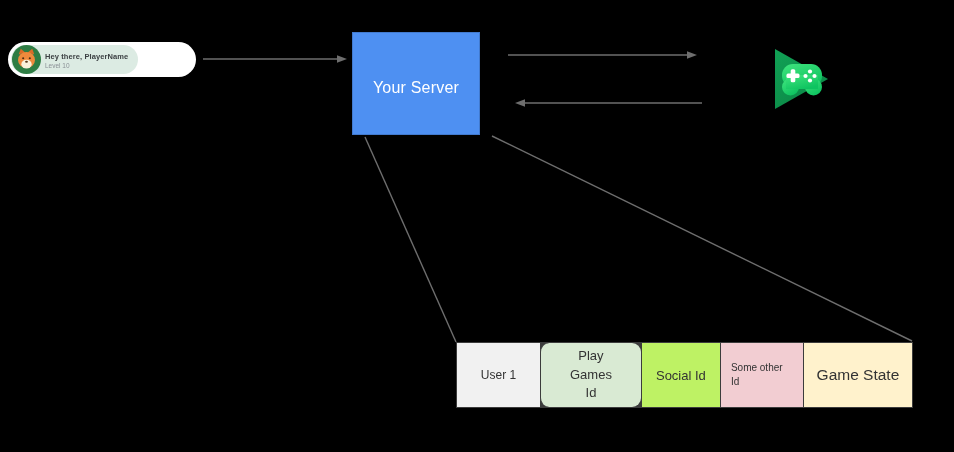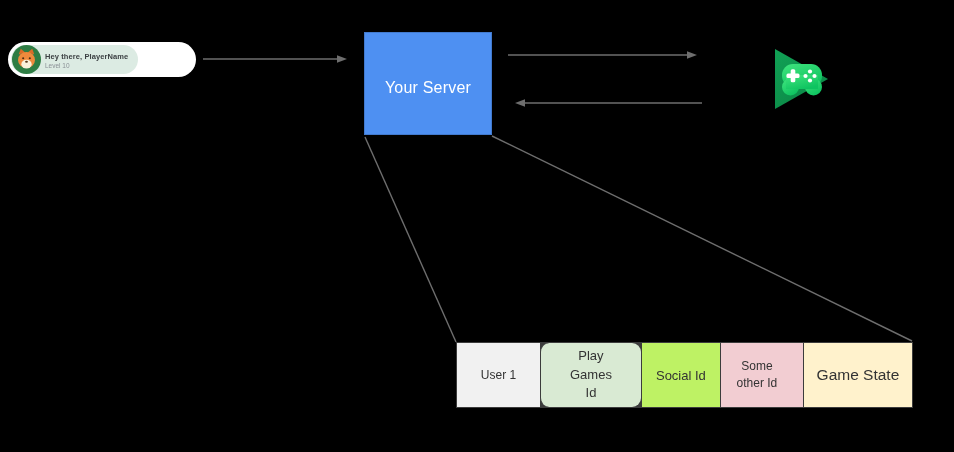--- a/index.html
+++ b/index.html
@@ -13,39 +13,39 @@
           background:#ffffff;border-radius:18px;box-shadow:0 1px 3px rgba(0,0,0,.4);}
   .banner-inner{position:absolute;left:3px;top:3px;width:127px;height:29px;
           border-radius:15px;background:#DCEBE3;}
   .avatar{position:absolute;left:4px;top:3px;width:29px;height:29px;}
   .banner-title{position:absolute;left:37px;top:10px;font-size:7.5px;font-weight:700;
           color:#3C4043;letter-spacing:.1px;white-space:nowrap;}
   .banner-sub{position:absolute;left:37px;top:19.5px;font-size:6.5px;color:#8A9096;
           white-space:nowrap;}
 
   
-  .server{position:absolute;left:364px;top:32px;width:128px;height:103px;
+  .server{position:absolute;left:352px;top:32px;width:128px;height:103px;
           display:flex;align-items:center;justify-content:center;padding-top:9px;
           box-sizing:border-box;border:1px solid rgba(0,0,0,.15);}
   .server-label{color:#ffffff;font-size:16px;letter-spacing:.2px;}
 
   
   .pg-logo{position:absolute;left:772px;top:47px;width:60px;height:64px;}
 
   
   .id-table{position:absolute;left:456px;top:342px;width:457px;height:66px;
           display:flex;border:1.5px solid #3C3C3C;box-sizing:border-box;background:#3C3C3C;}
   .cell{display:flex;align-items:center;justify-content:center;box-sizing:border-box;
           color:#333333;text-align:center;height:100%;}
   .cell + .cell{border-left:1.5px solid #3C3C3C;}
   .cell-0{flex:0 0 83px;font-size:12px;}
   .cell-1{flex:0 0 80px;font-size:13px;line-height:1.45;padding:0 29px;border-radius:9px;}
   .cell-2{flex:0 0 79px;font-size:13px;padding:0 6px;}
-  .cell-3{flex:0 0 83px;font-size:12px;line-height:1.45;justify-content:flex-start;
-          text-align:center;padding-left:10px;padding-right:20px;}
+  .cell-3{flex:0 0 83px;font-size:10px;line-height:1.45;justify-content:flex-start;
+          text-align:left;padding-left:10px;padding-right:20px;}
   .cell-4{flex:1 1 auto;font-size:15.5px;}
 </style>
 </head>
 <body>
 
 <div class="stage">
 
   <svg class="wires" width="954" height="452" viewBox="0 0 954 452">
     <g stroke="#6E6E6E" stroke-width="1.4" fill="none">
       <line x1="203" y1="59" x2="338" y2="59"></line>

